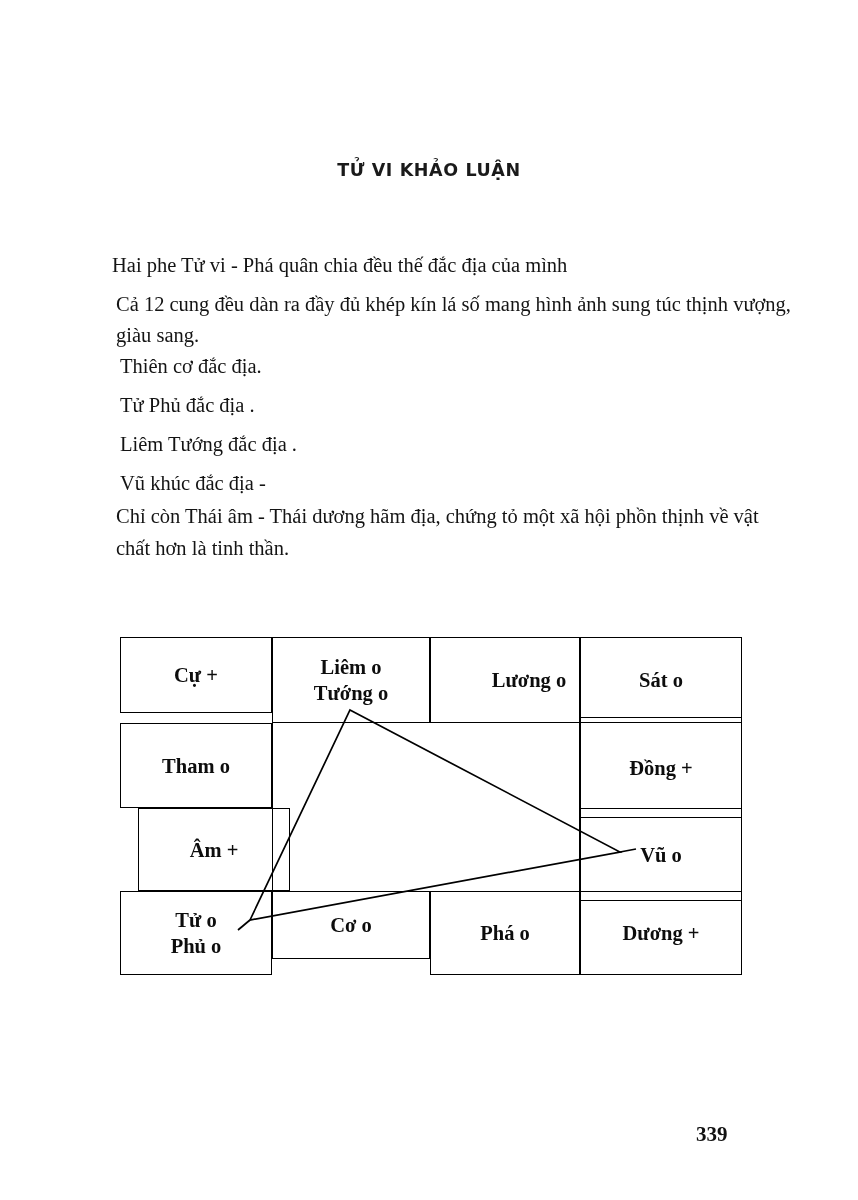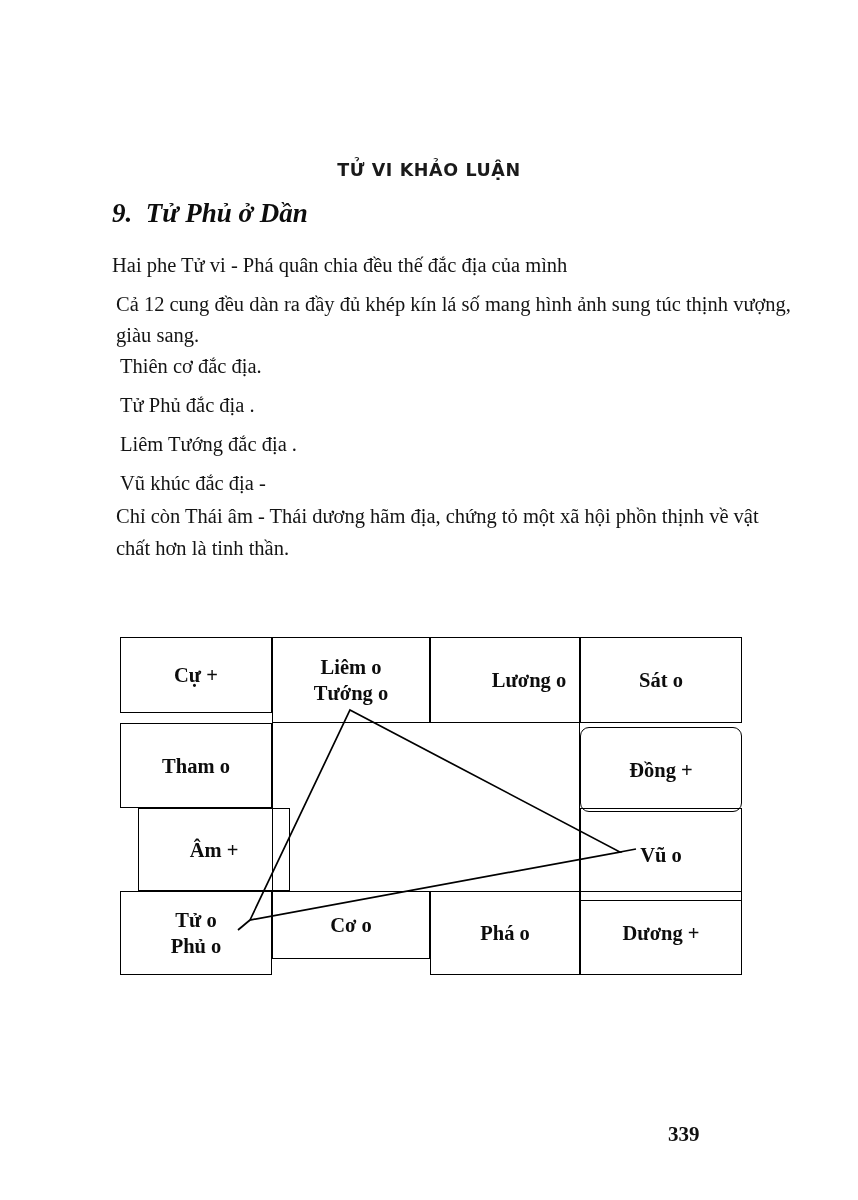--- a/index.html
+++ b/index.html
@@ -103,21 +103,21 @@
   }
 
   
   .c-r1c1 { left: 0px;   top: 0px;   width: 152px; height: 76px; }
   .c-r1c2 { left: 152px; top: 0px;   width: 158px; height: 86px; }
   .c-r1c3 { left: 310px; top: 0px;   width: 150px; height: 86px; padding-left: 48px; }
   .c-r1c4 { left: 460px; top: 0px;   width: 162px; height: 86px; }
 
   
   .c-r2c1 { left: 0px;   top: 86px;  width: 152px; height: 85px; }
-  .c-r2c4 { left: 460px; top: 90px;  width: 162px; height: 85px; border-radius: 9px; }
+  .c-r2c4 { left: 460px; top: 80px;  width: 162px; height: 101px; }
 
   
   .c-r3c1 { left: 18px;   top: 171px; width: 152px; height: 83px; }
   .c-r3c4 { left: 460px; top: 171px; width: 162px; height: 93px; font-family: Liberation Serif, serif; }
 
   
   .c-r4c1 { left: 0px;   top: 254px; width: 152px; height: 84px; }
   .c-r4c2 { left: 152px; top: 254px; width: 158px; height: 68px; }
   .c-r4c3 { left: 310px; top: 254px; width: 150px; height: 84px; }
   .c-r4c4 { left: 460px; top: 254px; width: 162px; height: 84px; }
@@ -139,37 +139,36 @@
     left: 0;
     top: 0;
     width: 622px;
     height: 338px;
     pointer-events: none;
   }
 
   
   .page-number {
     position: absolute;
-    left: 668px;
+    left: 696px;
     top: 1122px;
     font-family: "Liberation Serif", serif;
     font-size: 21px;
     font-weight: 700;
     color: #111111;
     text-align: center;
   }
 </style>
 </head>
 <body>
 
 <div class="page">
 
   <div class="running-head">TỬ VI KHẢO LUẬN</div>
 
-  <div class="section-heading">9.  Tử Phủ ở Dần</div>
 
   <div class="body-block p-lead">
     <p class="para">Hai phe Tử vi - Phá quân chia đều thế đắc địa của mình</p>
   </div>
 
   <div class="body-block p-twelve">
     <p class="para">Cả 12 cung đều dàn ra đầy đủ khép kín lá số mang hình ảnh sung túc thịnh vượng, giàu sang.</p>
   </div>
 
   <div class="body-block p-thien">

